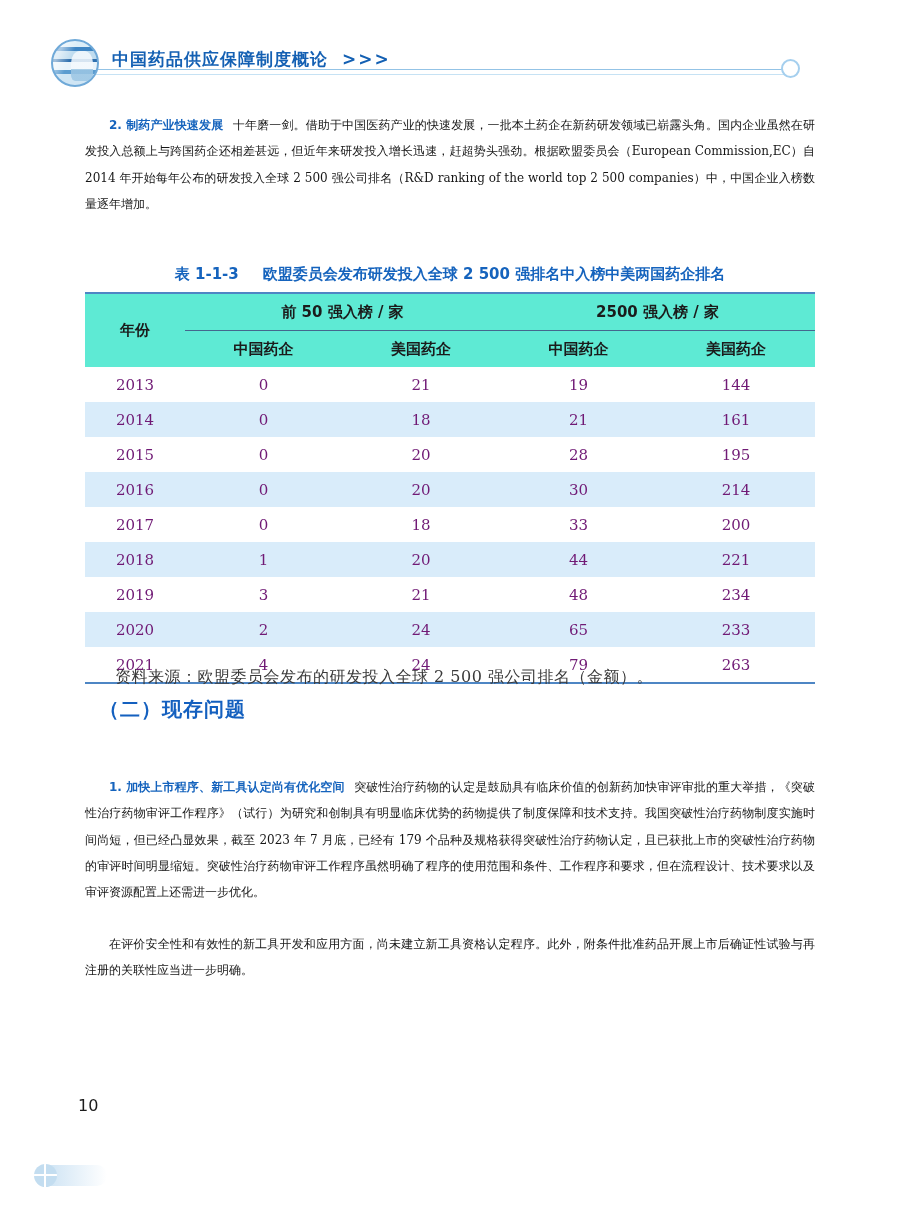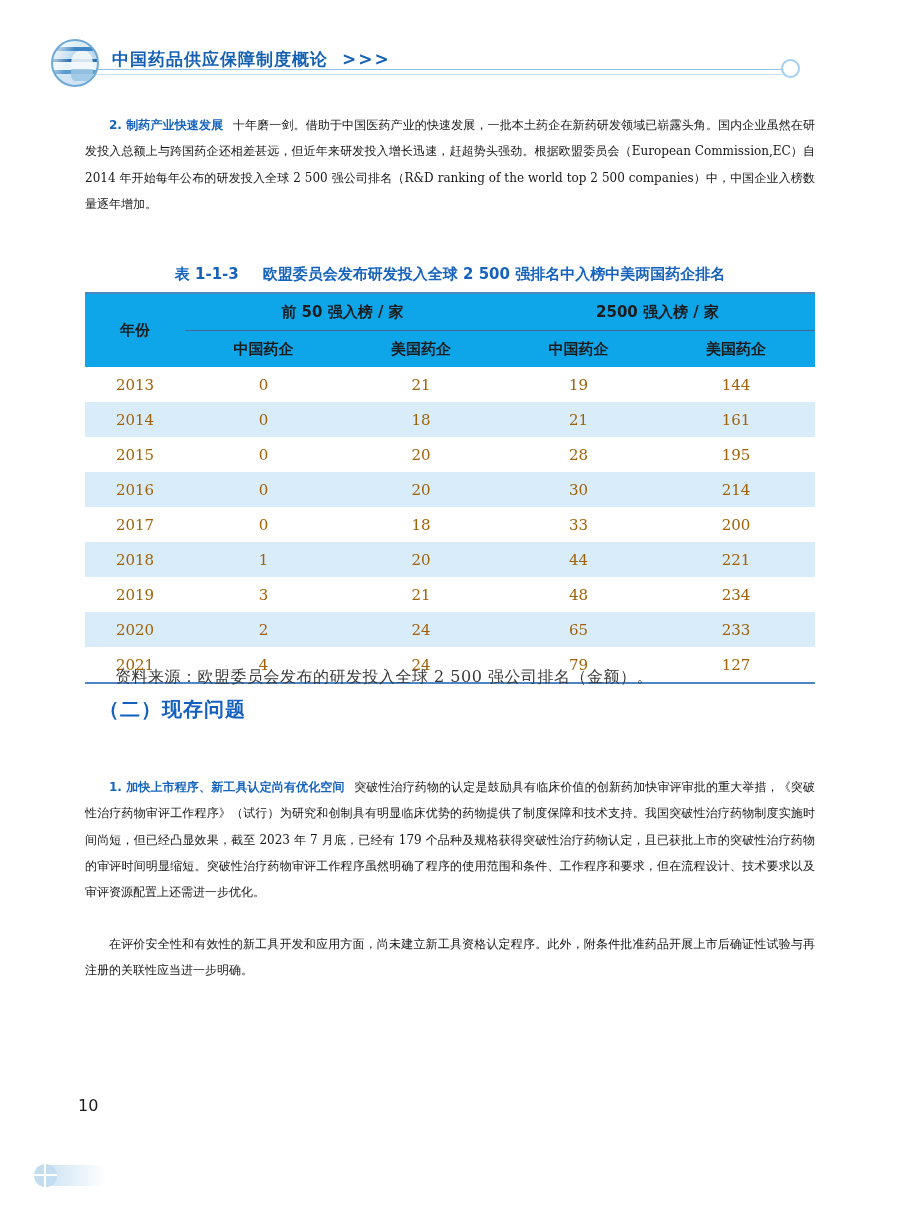--- a/index.html
+++ b/index.html
@@ -29,25 +29,25 @@
   .lead{font-family:"DejaVu Sans","Liberation Sans",sans-serif;font-weight:bold;
         color:#1563bd;margin-right:.8em;}
 
   
   .tbl-caption{position:absolute;left:85px;top:265px;width:730px;text-align:center;
         font-family:"DejaVu Sans","Liberation Sans",sans-serif;font-weight:bold;
         font-size:15px;color:#1563bd;}
   .tbl-caption .cap-label{margin-right:24px;}
   table.ranking{position:absolute;left:85px;top:292px;width:730px;border-collapse:collapse;
         table-layout:fixed;border-top:2px solid #4e86c4;border-bottom:2px solid #4e86c4;}
-  table.ranking th{background:#0ea5e9;font-family:"DejaVu Sans","Liberation Sans",sans-serif;
+  table.ranking th{background:#5eead4;font-family:"DejaVu Sans","Liberation Sans",sans-serif;
         font-weight:bold;font-size:15px;color:#1b1b1b;height:34px;text-align:center;vertical-align:middle;}
   table.ranking .group-th{border-bottom:1px solid #44678e;}
   table.ranking td{height:33px;text-align:center;vertical-align:middle;
-        font-size:15px;color:#a16207;}
+        font-size:15px;color:#701a75;}
   table.ranking tbody tr:nth-child(even) td{background:#d9ecfa;}
   .tbl-source{position:absolute;left:115px;top:667px;width:700px;font-size:16px;
         color:#3a3a3a;letter-spacing:.5px;}
 
   
   .section-heading{position:absolute;left:99px;top:696px;
         font-family:"DejaVu Sans","Liberation Sans",sans-serif;font-weight:bold;
         font-size:20px;color:#1460bf;letter-spacing:1px;}
 
   
@@ -156,21 +156,21 @@
         <td>2</td>
         <td>24</td>
         <td>65</td>
         <td>233</td>
       </tr>
       <tr>
         <td>2021</td>
         <td>4</td>
         <td>24</td>
         <td>79</td>
-        <td>127</td>
+        <td>263</td>
       </tr>
     </tbody>
   </table>
 
   <div class="tbl-source">资料来源：欧盟委员会发布的研发投入全球 2 500 强公司排名（金额）。</div>
 
   <div class="section-heading">（二）现存问题</div>
 
   <p class="para" style="top:762px;">
     <span class="lead">1. 加快上市程序、新工具认定尚有优化空间</span><span>突破性治疗药物的认定是鼓励具有临床价值的创新药加快审评审批的重大举措，《突破性治疗药物审评工作程序》（试行）为研究和创制具有明显临床优势的药物提供了制度保障和技术支持。我国突破性治疗药物制度实施时间尚短，但已经凸显效果，截至 2023 年 7 月底，已经有 179 个品种及规格获得突破性治疗药物认定，且已获批上市的突破性治疗药物的审评时间明显缩短。突破性治疗药物审评工作程序虽然明确了程序的使用范围和条件、工作程序和要求，但在流程设计、技术要求以及审评资源配置上还需进一步优化。</span>

